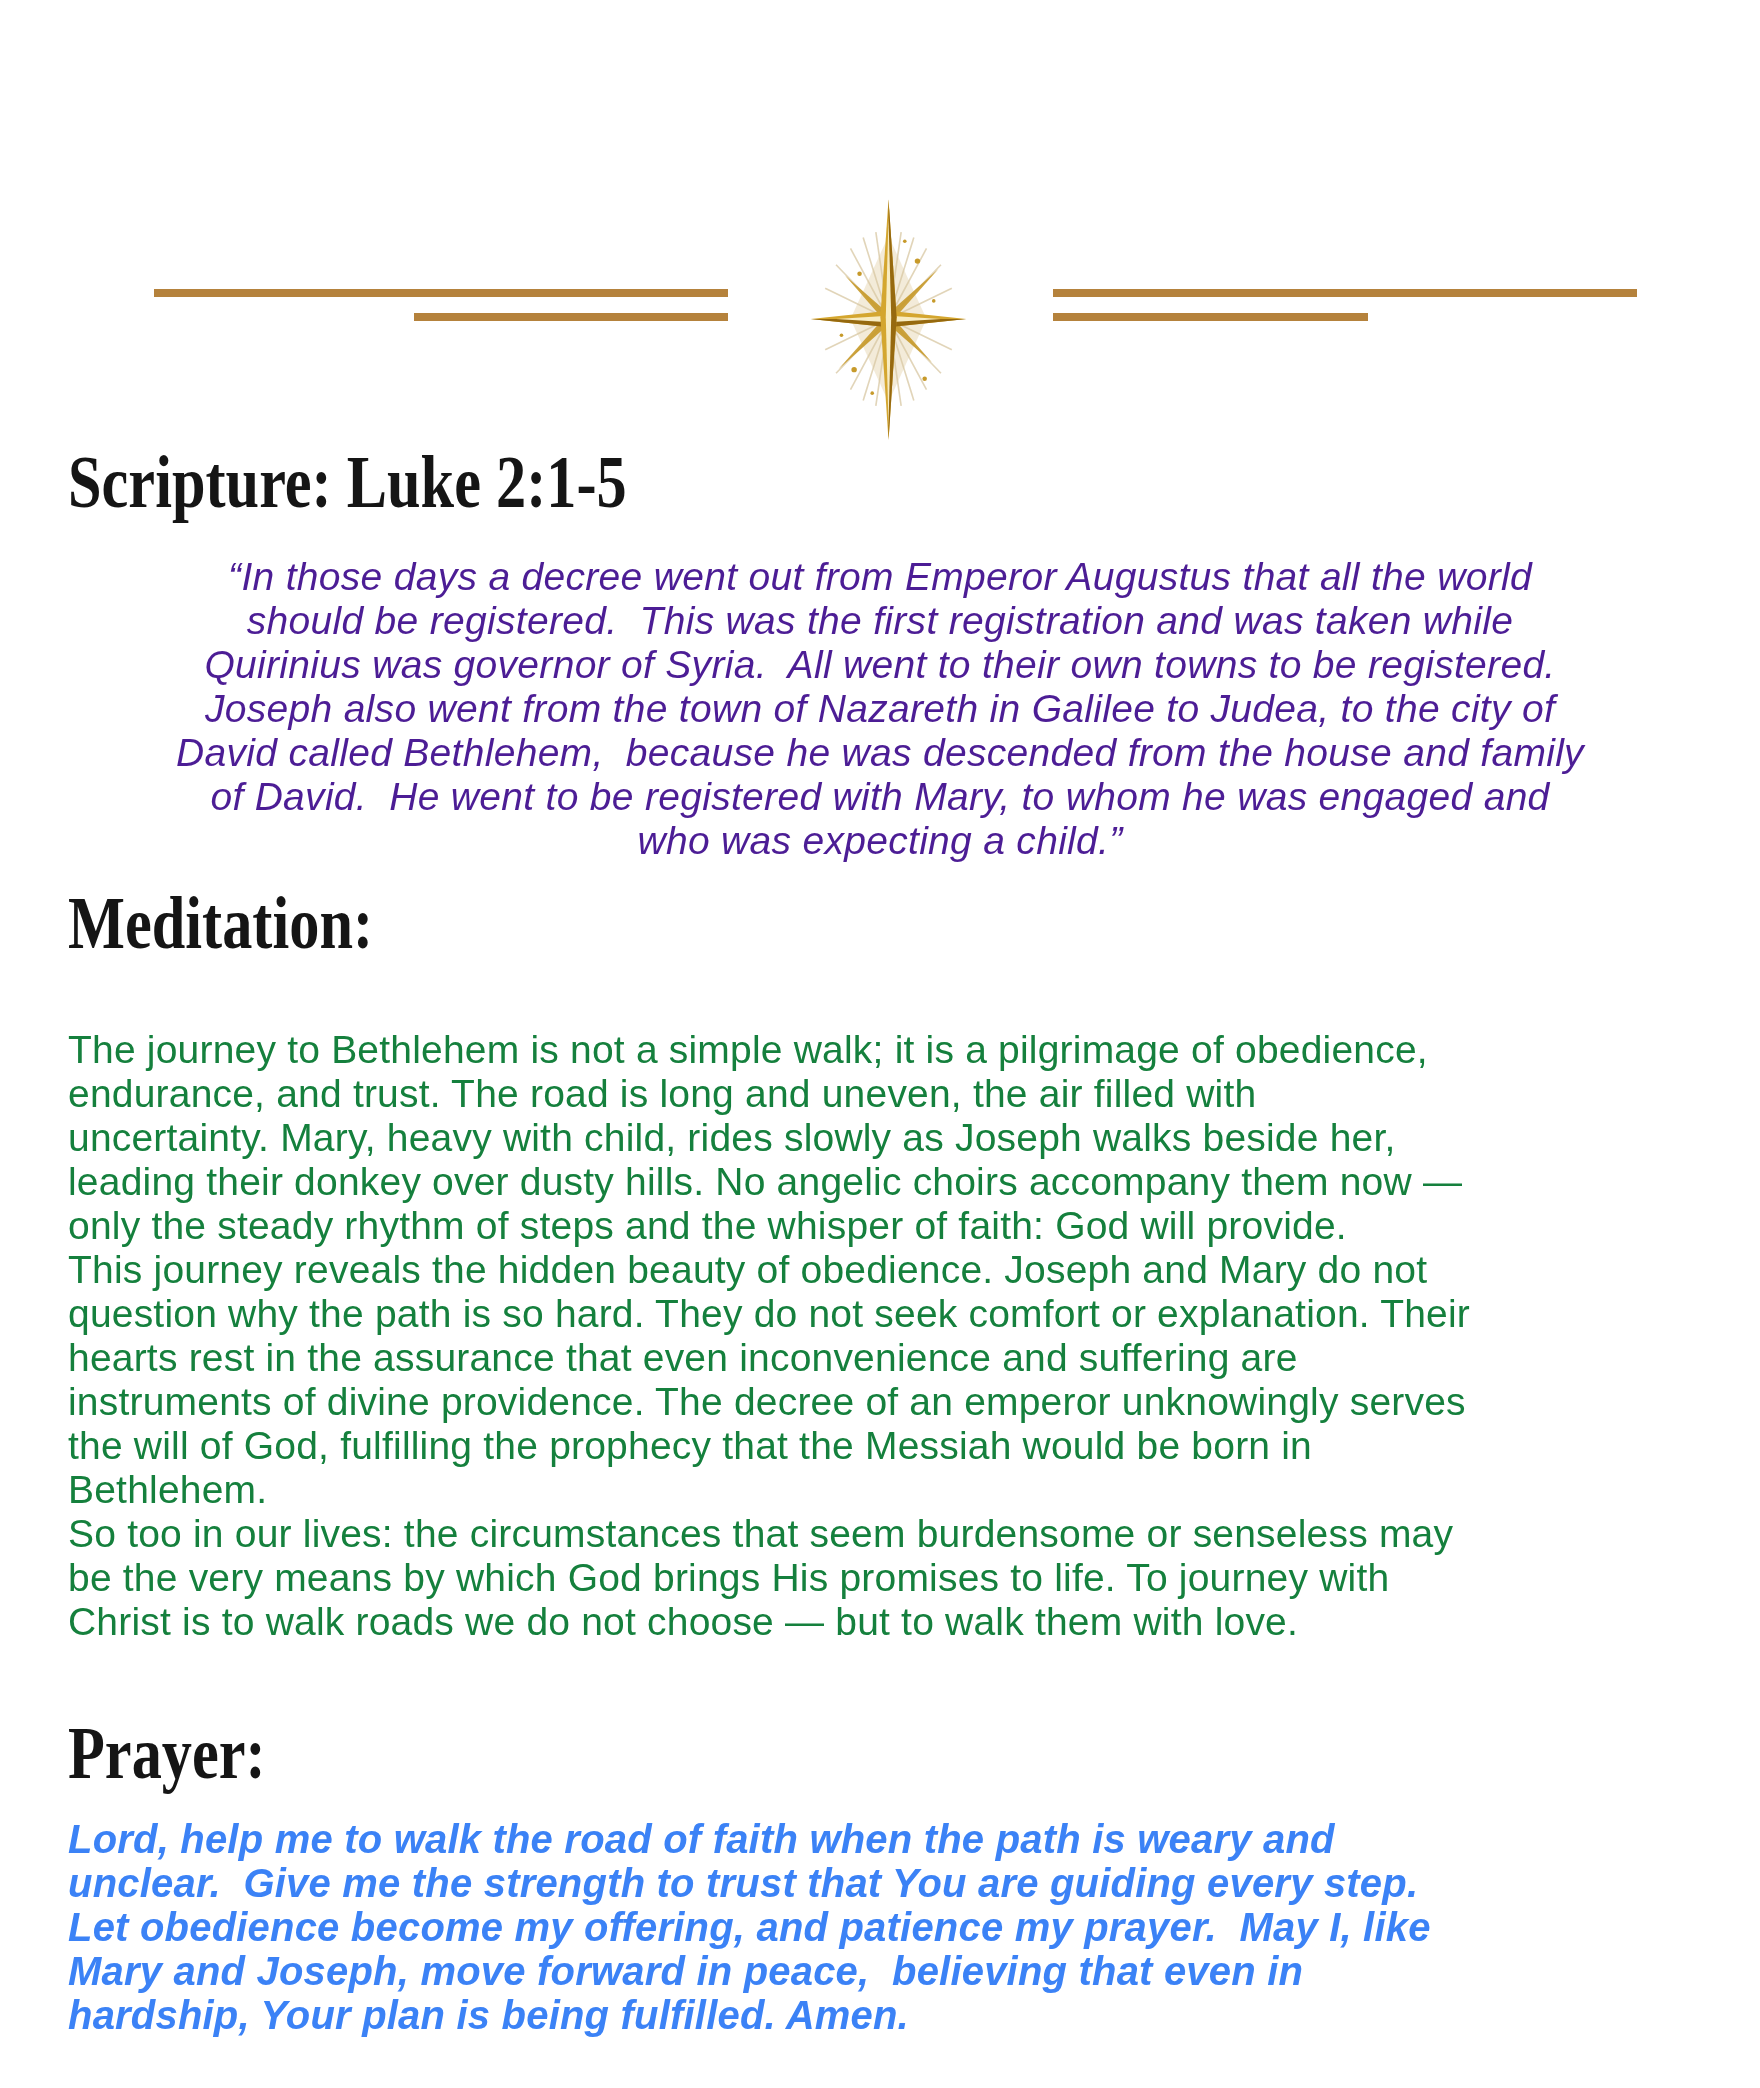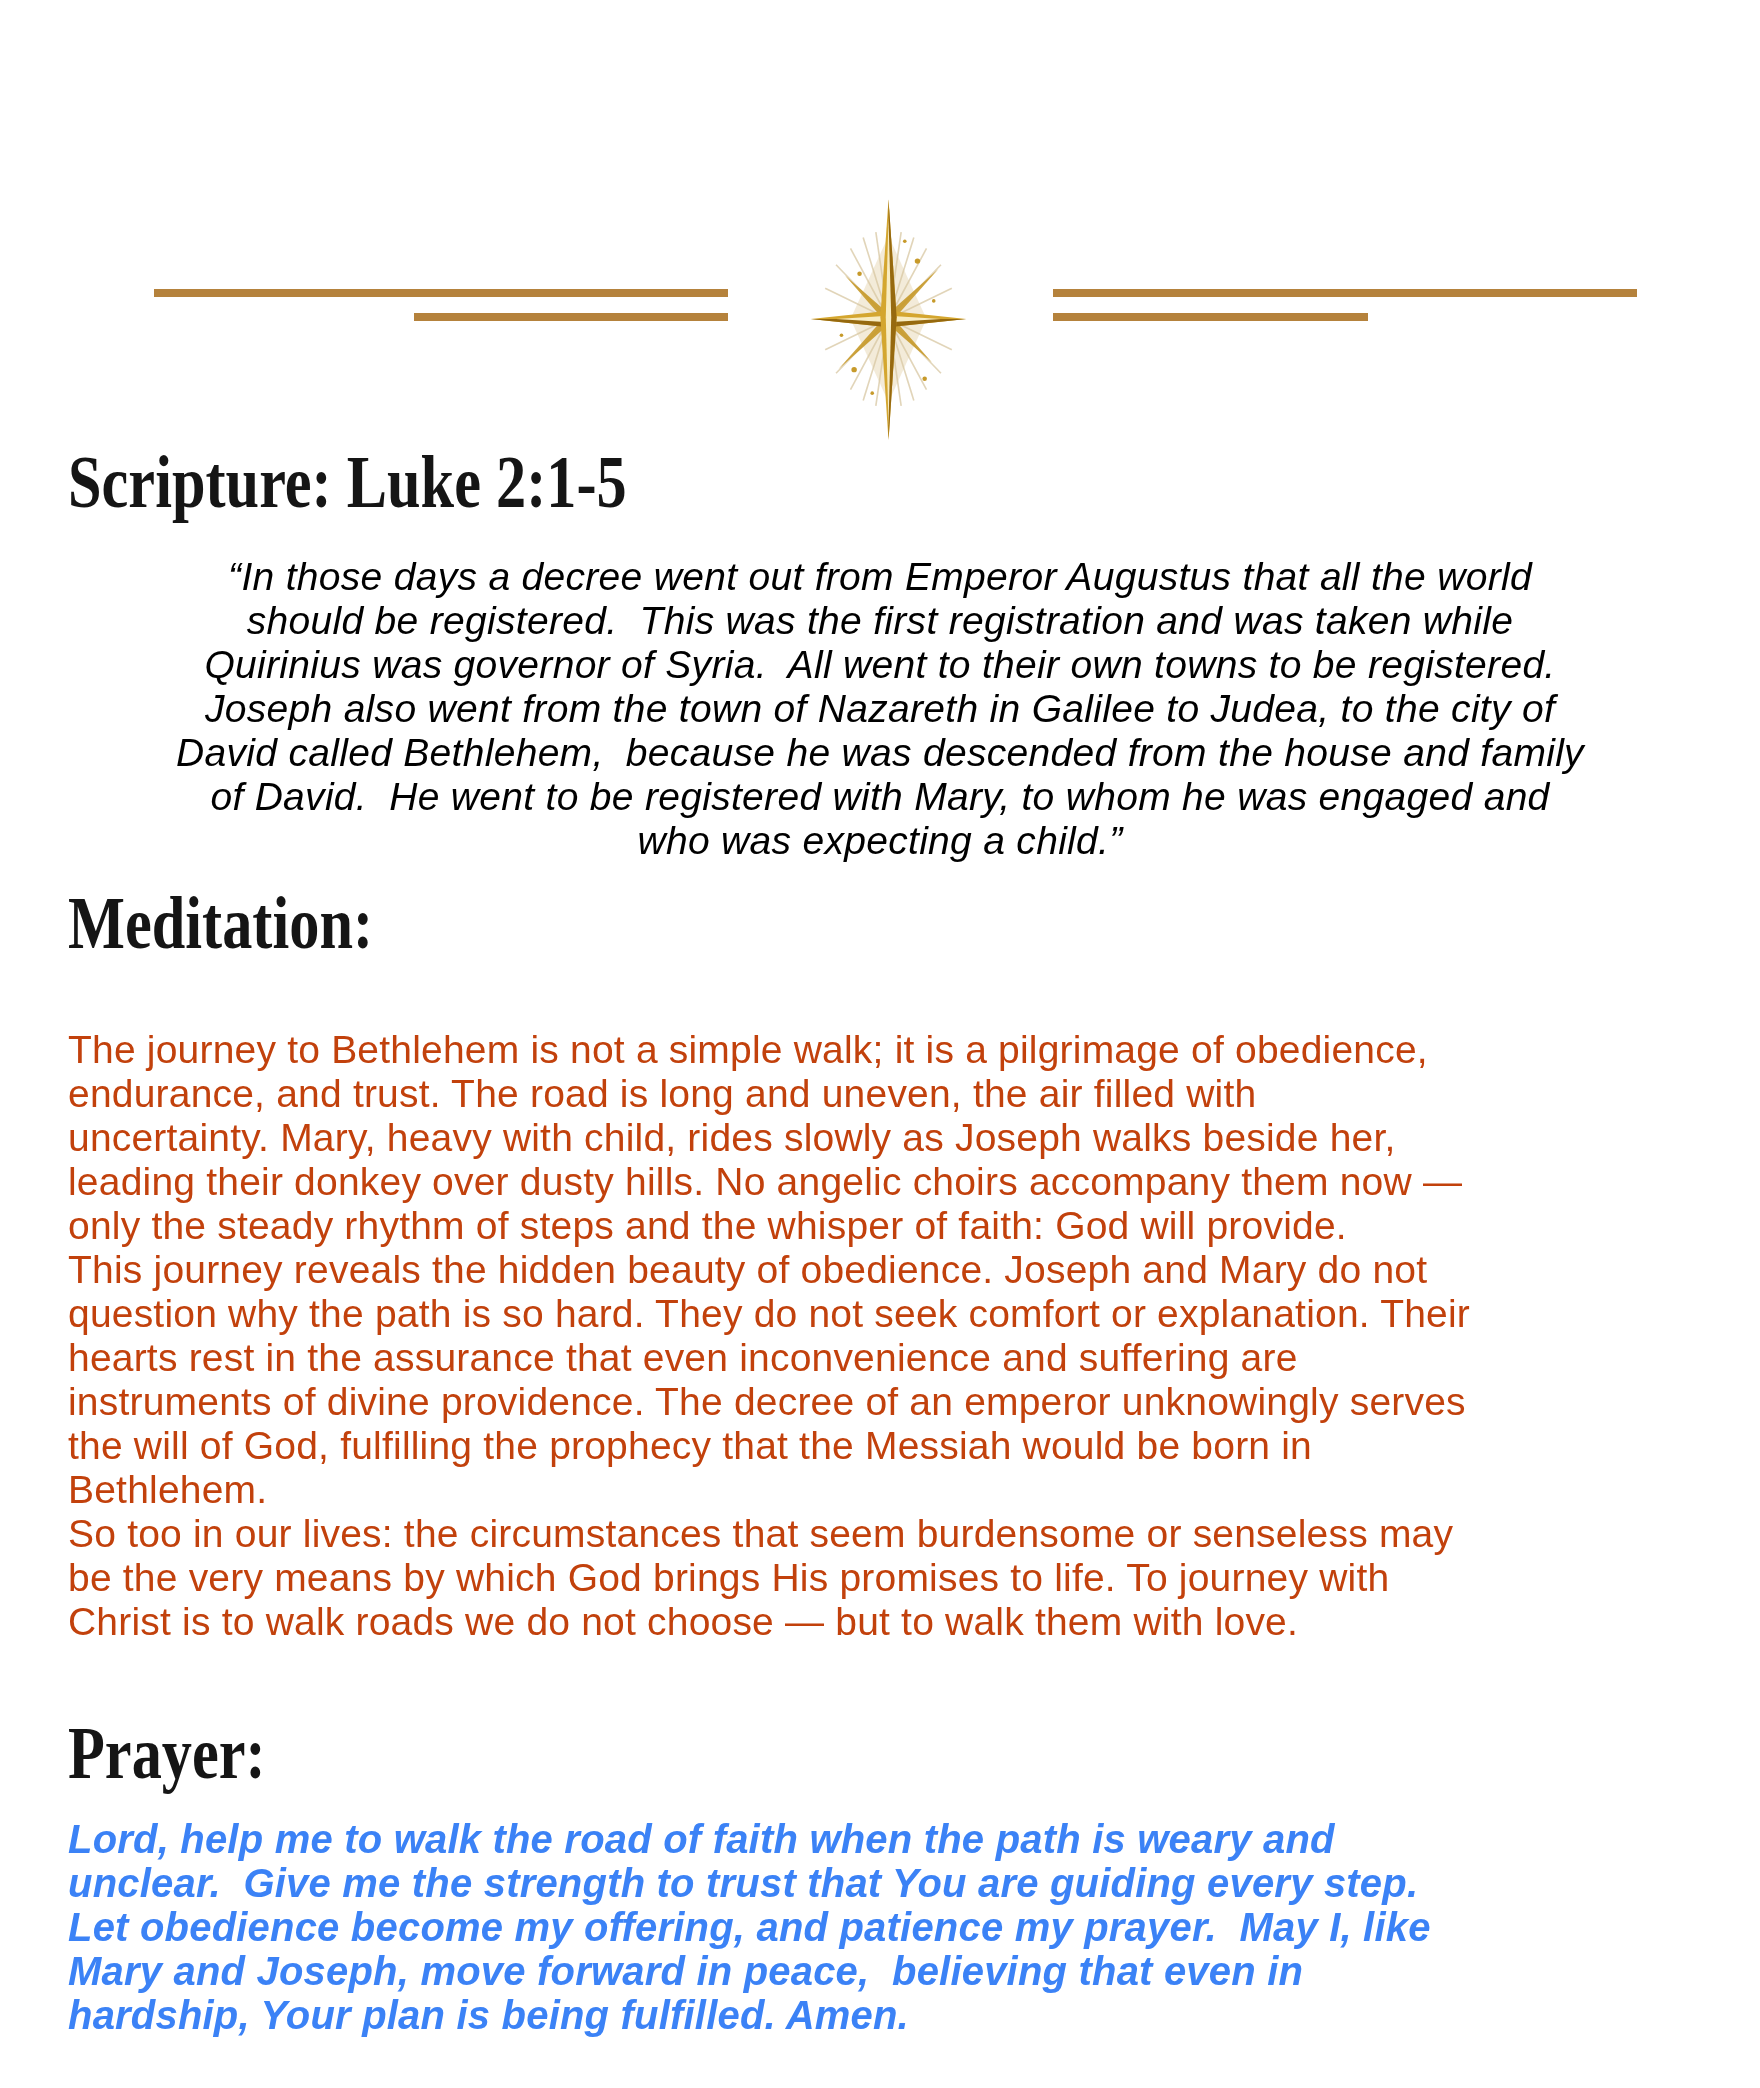--- a/index.html
+++ b/index.html
@@ -71,33 +71,33 @@
   .quote {
     position: absolute;
     left: 43px; top: 555px;
     width: 1674px;
     font-style: italic;
     font-size: 39px;
     line-height: 44px;
     letter-spacing: 0.3px;
     text-align: center;
     white-space: pre-wrap;
-    color: #000000;
+    color: #4c1d95;
   }
 
   
   .body-text {
     position: absolute;
     left: 68px; top: 1028px;
     width: 1655px;
     font-size: 39px;
     line-height: 44px;
     letter-spacing: 0.2px;
     white-space: pre-wrap;
-    color: #c2410c;
+    color: #15803d;
   }
 
   
   .prayer-text {
     position: absolute;
     left: 68px; top: 1817px;
     width: 1628px;
     font-weight: 700;
     font-style: italic;
     font-size: 40px;

